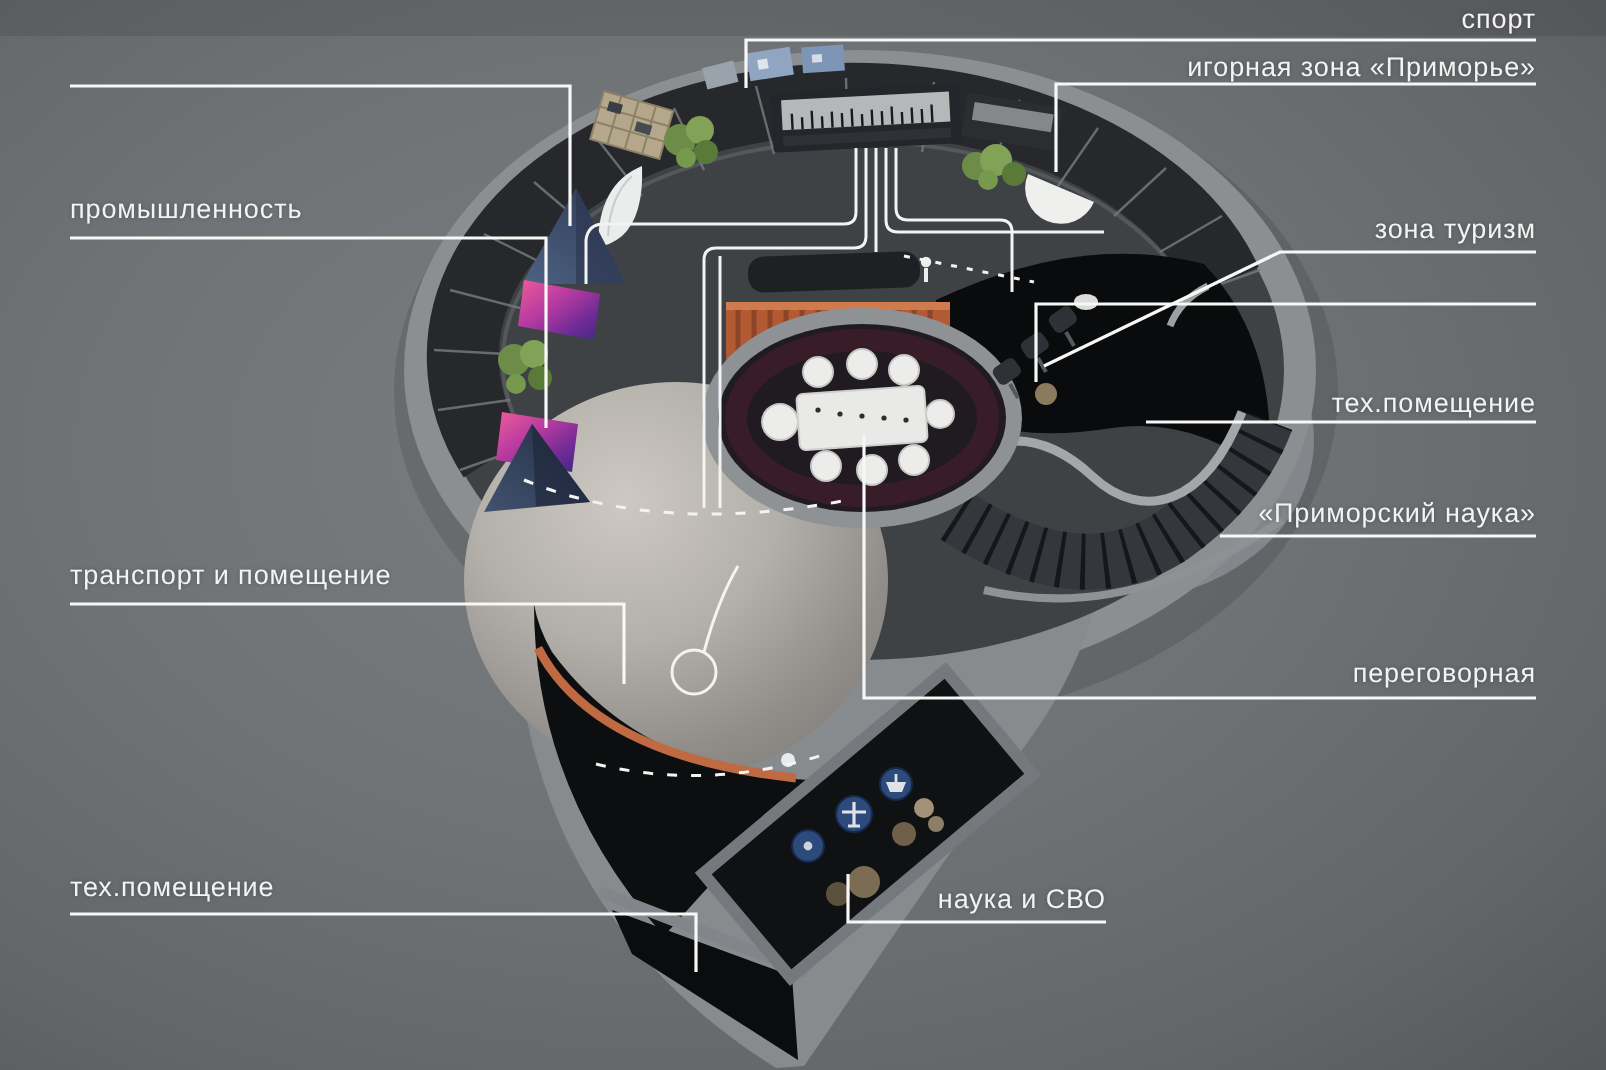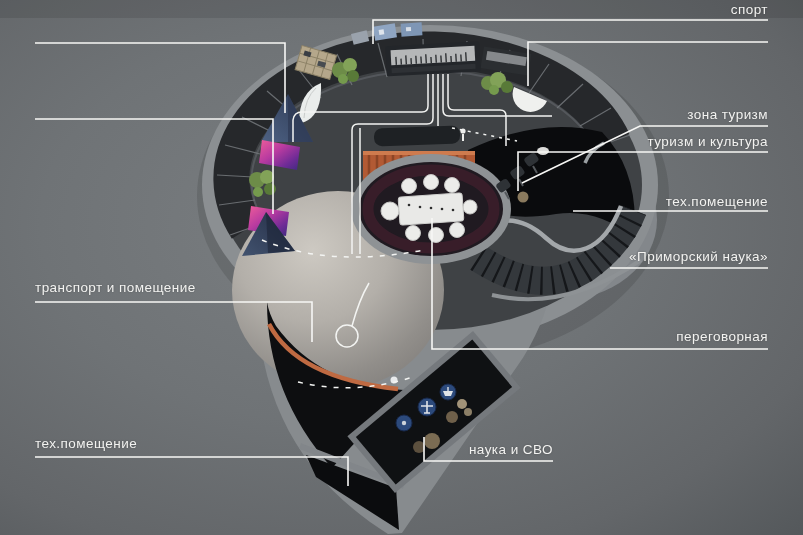--- a/index.html
+++ b/index.html
@@ -217,24 +217,25 @@
       <path d="M528,86 V42 H768"></path>
       <path d="M522,183 L640,126 H768"></path>
       <path d="M518,191 V152 H768"></path>
       <path d="M573,211 H768"></path>
       <path d="M610,268 H768"></path>
       <path d="M432,218 V349 H768"></path>
       <path d="M424,437 V461 H553"></path>
     </g>
   </svg>
 
+  <div class="lbl" style="left:35px;top:97px">промышленность</div>
   <div class="lbl" style="left:35px;top:280px">транспорт и помещение</div>
   <div class="lbl" style="left:35px;top:436px">тех.помещение</div>
 
   <div class="lbl right" style="top:2px">спорт</div>
+  <div class="lbl right" style="top:26px">игорная зона «Приморье»</div>
   <div class="lbl right" style="top:107px">зона туризм</div>
-  <div class="lbl right" style="top:134px">туризм и культура</div>
   <div class="lbl right" style="top:194px">тех.помещение</div>
   <div class="lbl right" style="top:249px">«Приморский наука»</div>
   <div class="lbl right" style="top:329px">переговорная</div>
 
   <div class="lbl" style="right:250px;top:442px;text-align:left">наука и СВО</div>
 </div>
 
 </body></html>

